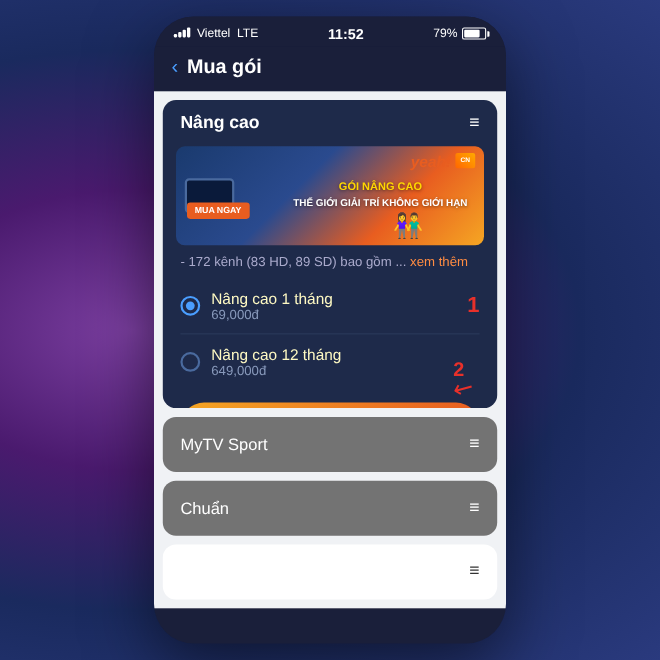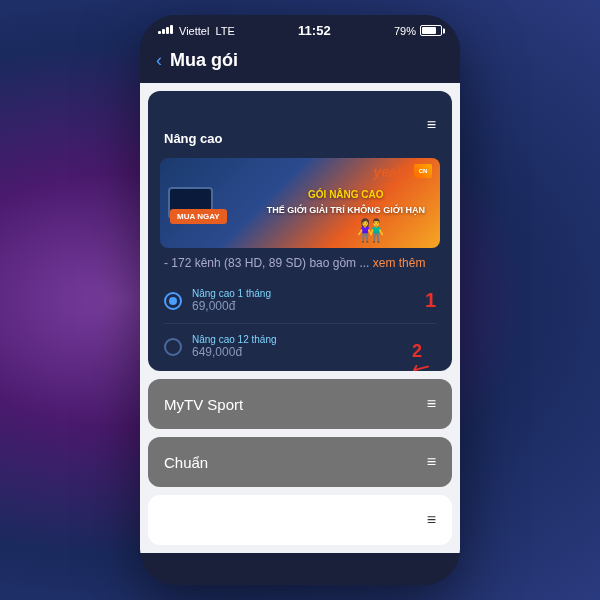--- a/index.html
+++ b/index.html
@@ -133,23 +133,22 @@
 
     .package-header {
       display: flex;
       justify-content: space-between;
       align-items: center;
       padding: 12px 16px;
     }
 
     .package-title {
       color: #fff;
-      font-size: 13px;
+      font-size: 16px;
       font-weight: 600;
-      margin-top: 28px;
     }
 
     .menu-icon {
       color: #fff;
       font-size: 16px;
     }
 
     
     .banner {
       margin: 0 12px;
@@ -290,22 +289,22 @@
       border-radius: 50%;
       background: #4a9eff;
     }
 
     .radio-label {
       display: flex;
       flex-direction: column;
     }
 
     .radio-name {
-      color: #7dd3fc;
-      font-size: 10px;
+      color: #fef9c3;
+      font-size: 14px;
       font-weight: 500;
     }
 
     .radio-price {
       color: #8899bb;
       font-size: 12px;
     }
 
     .arrow-1 {
       color: #e8302a;

